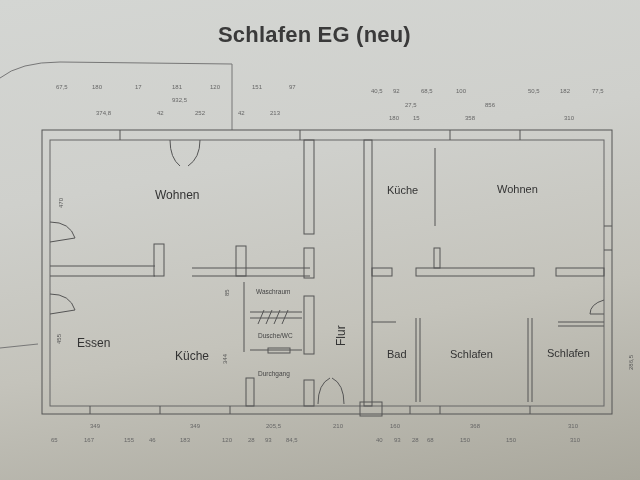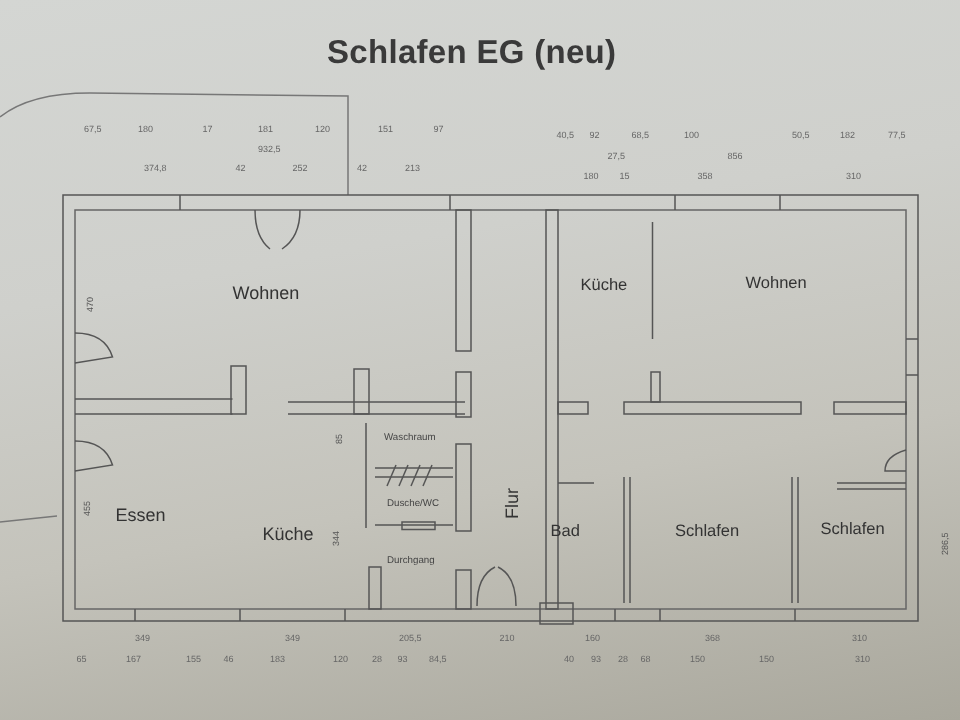--- a/index.html
+++ b/index.html
@@ -148,19 +148,19 @@
 <div class="vert" style="left:222px;top:364px">344</div>
 <div class="vert" style="left:224px;top:296px">85</div>
 <div class="vert" style="left:628px;top:370px">286,5</div>
 
 <div class="room" style="left:155px;top:188px">Wohnen</div>
 <div class="room" style="left:77px;top:336px">Essen</div>
 <div class="room" style="left:175px;top:349px">Küche</div>
 <div class="flur" style="left:334px;top:346px">Flur</div>
 <div class="room" style="left:387px;top:184px;font-size:11px">Küche</div>
 <div class="room" style="left:497px;top:183px;font-size:11px">Wohnen</div>
-<div class="room" style="left:367px;top:348px;font-size:11px">Bad</div>
+<div class="room" style="left:387px;top:348px;font-size:11px">Bad</div>
 <div class="room" style="left:450px;top:348px;font-size:11px">Schlafen</div>
 <div class="room" style="left:547px;top:347px;font-size:11px">Schlafen</div>
 
 <div class="small" style="left:256px;top:288px">Waschraum</div>
 <div class="small" style="left:258px;top:332px">Dusche/WC</div>
 <div class="small" style="left:258px;top:370px">Durchgang</div>
 
 </body></html>

